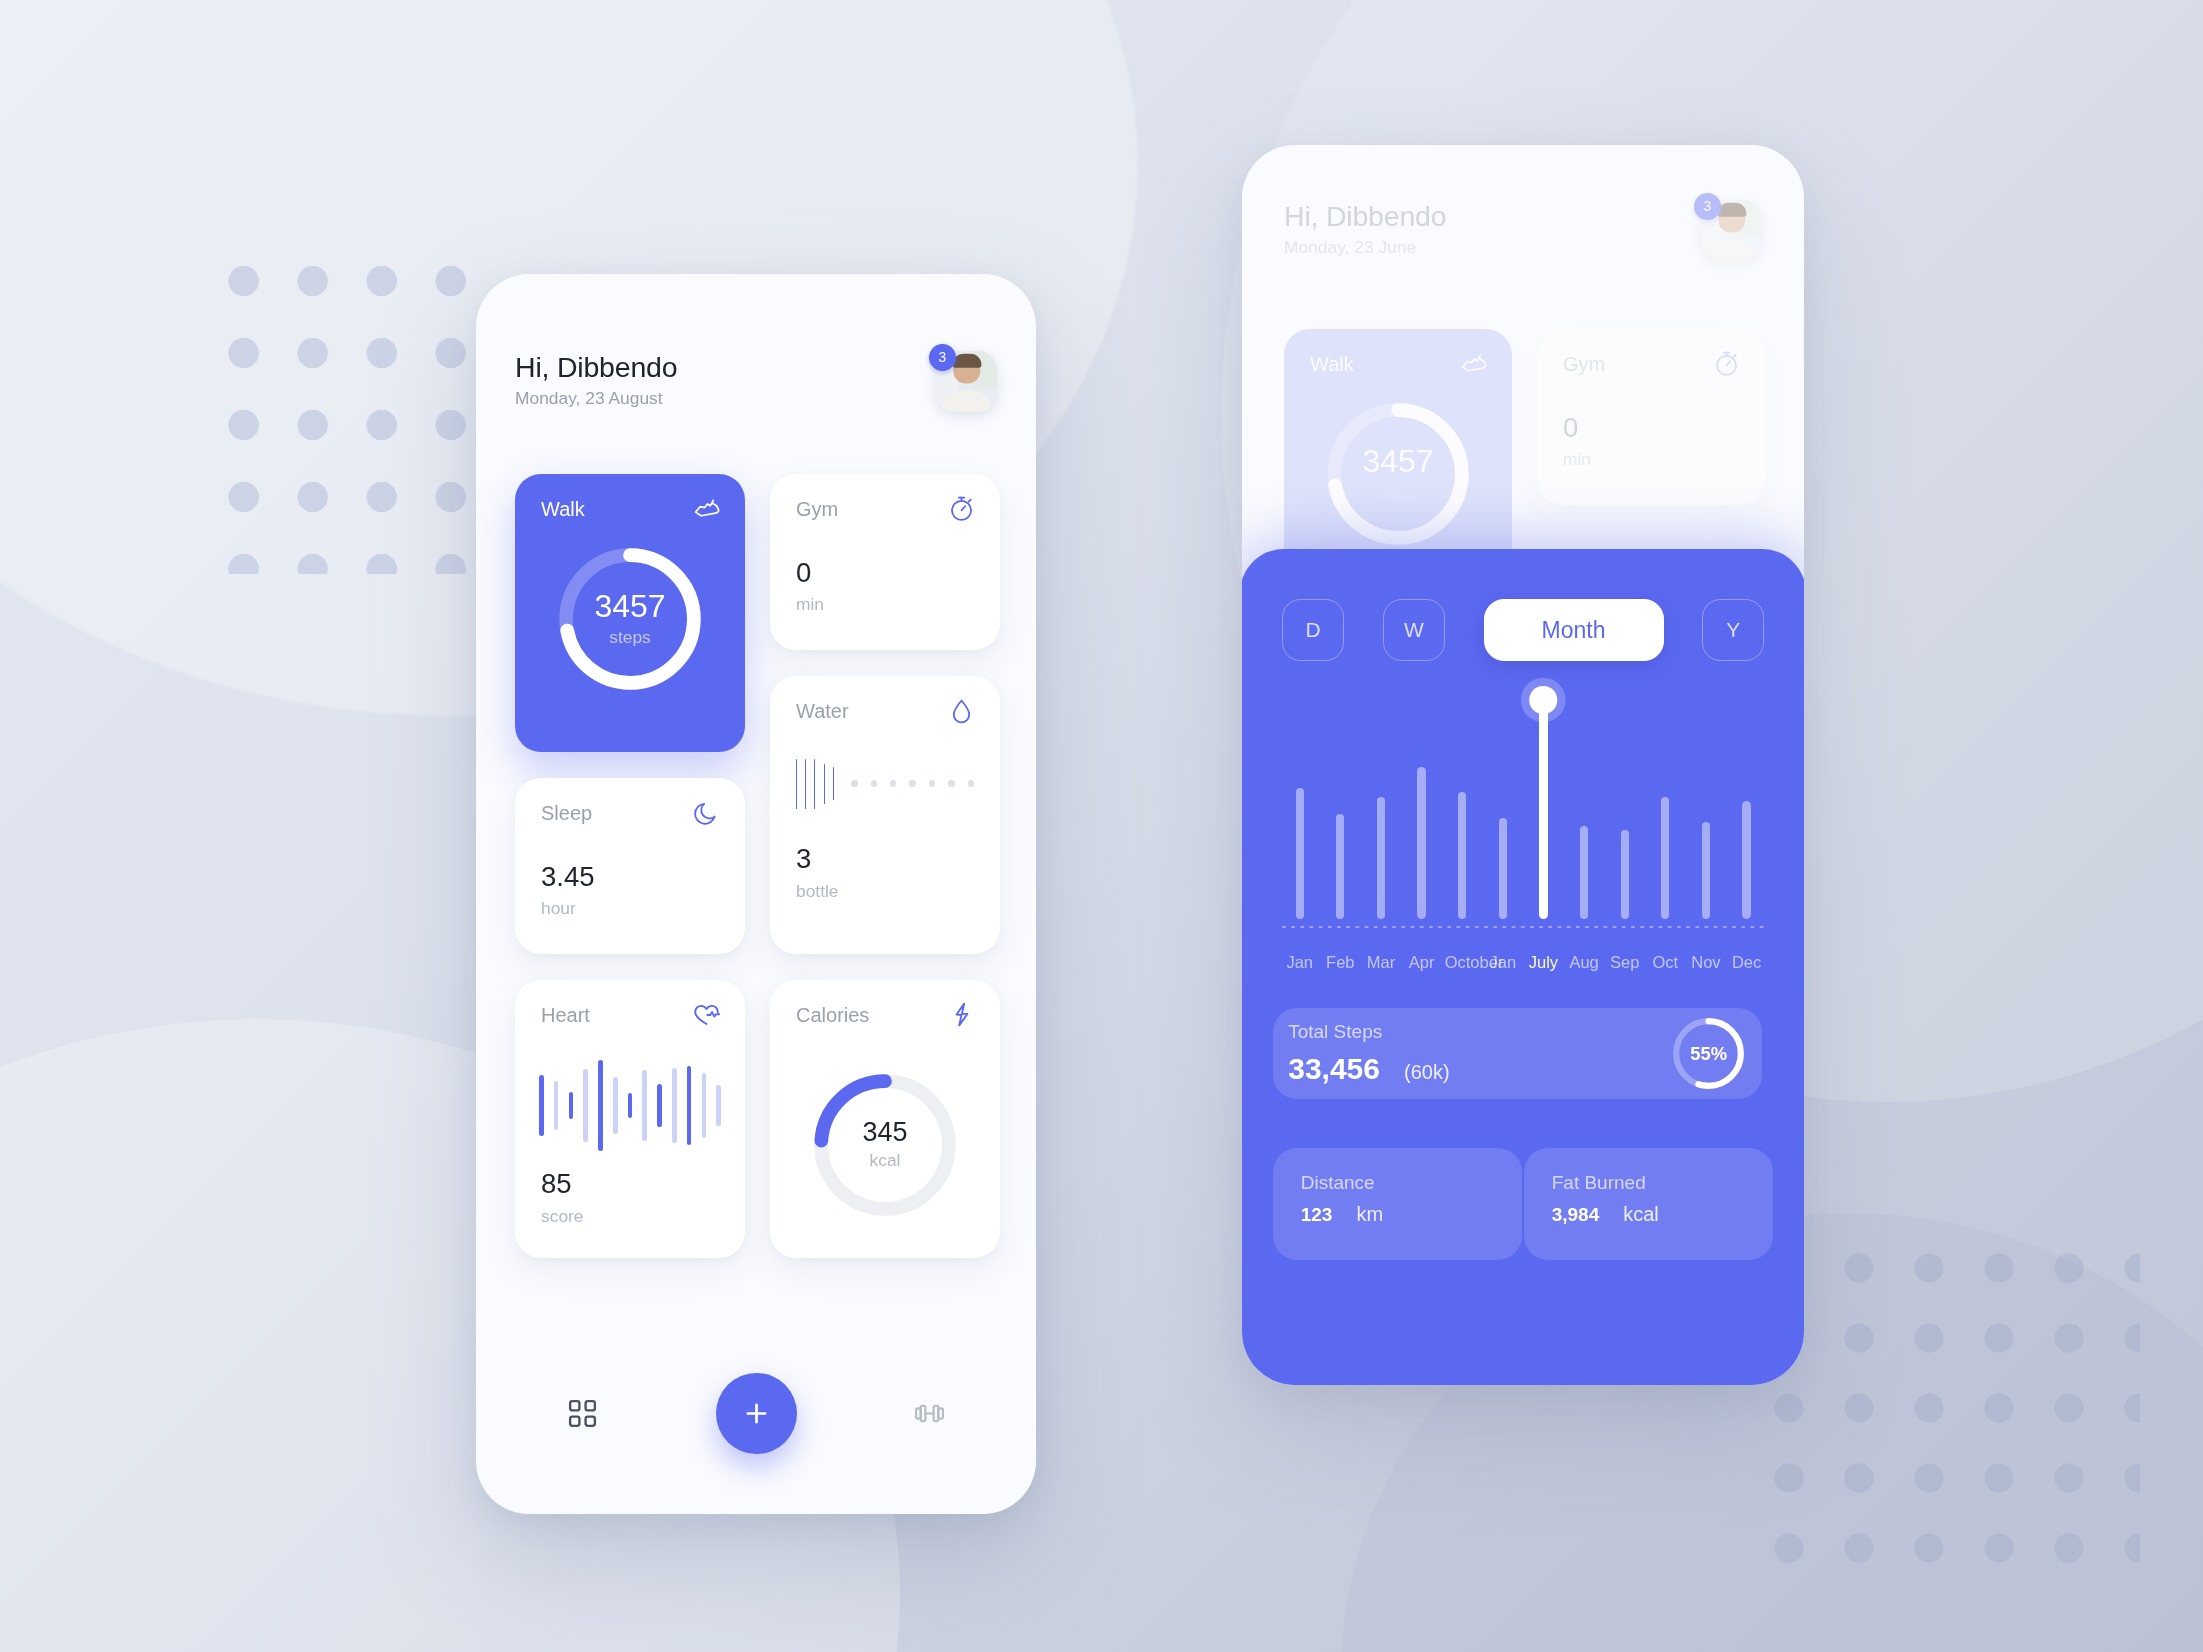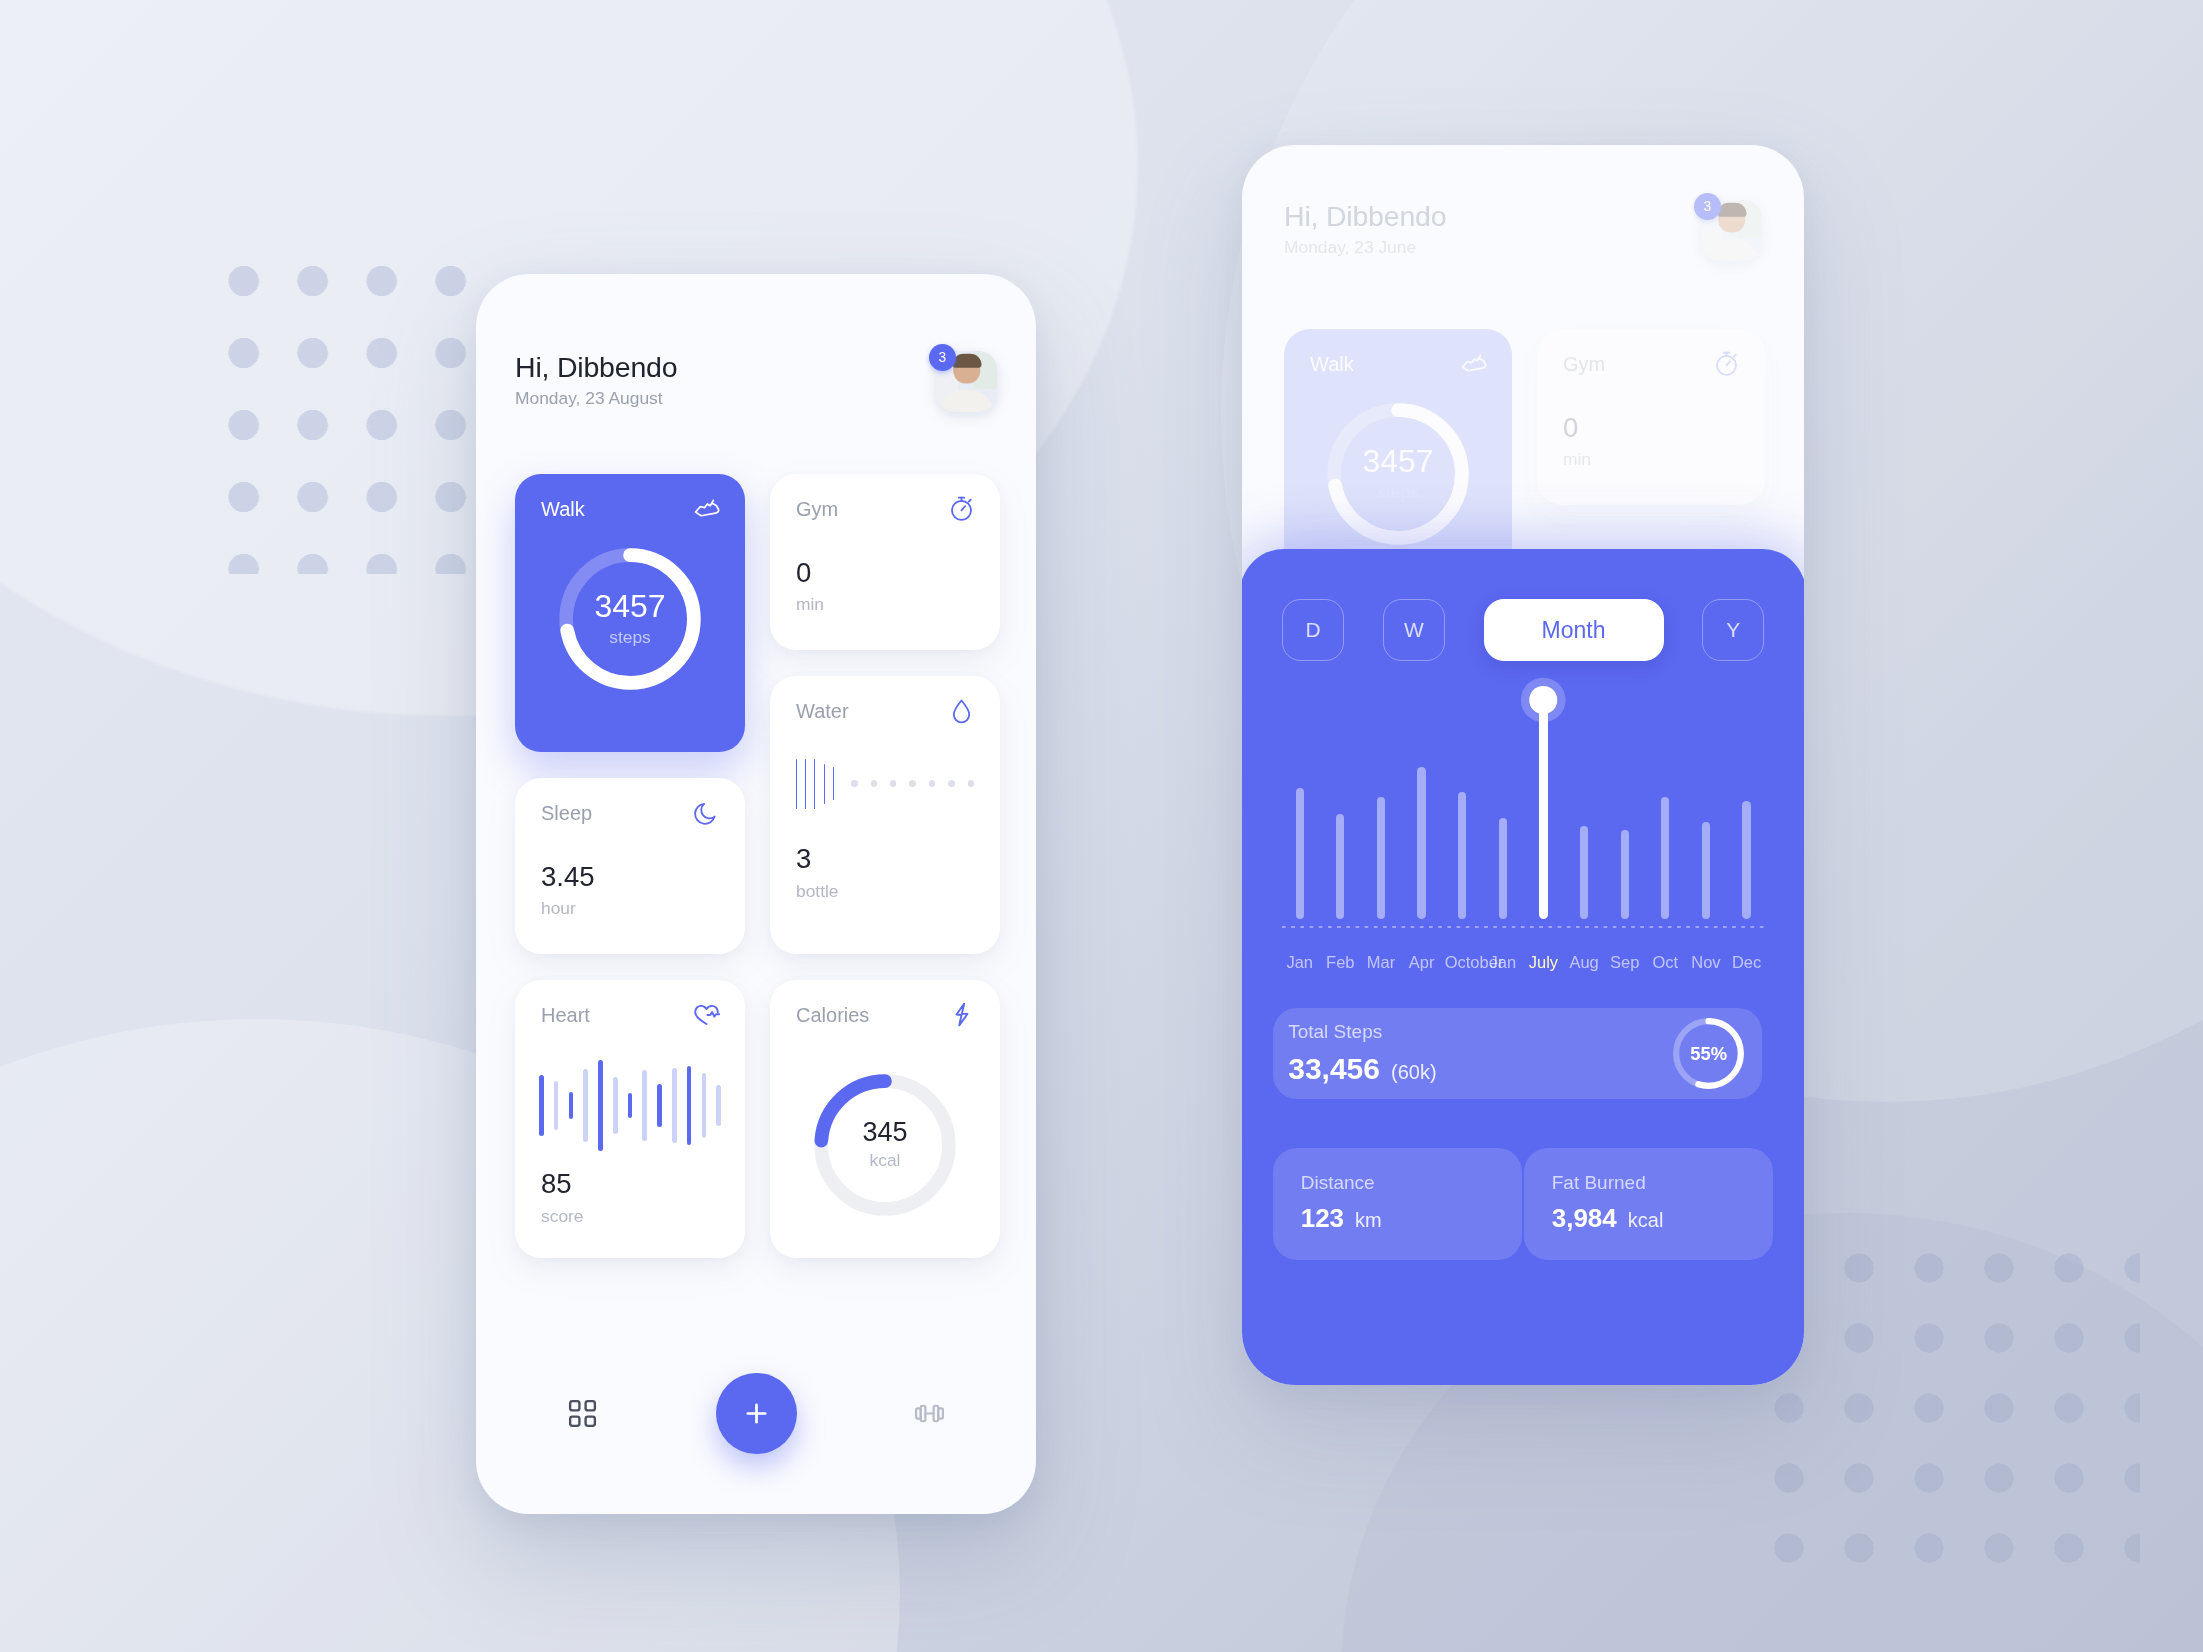--- a/index.html
+++ b/index.html
@@ -424,21 +424,21 @@
   .stat-total {
     position: absolute;
     left: 33px; right: 44px; top: 459px;
     height: 91px;
     border-radius: 24px;
     background: rgba(255,255,255,0.14);
     display: flex; align-items: center; justify-content: space-between;
     padding: 0 15px;
   }
   .stat-label { font-size: 19px; color: rgba(255,255,255,0.70); }
-  .stat-row { display: flex; align-items: baseline; gap: 11px; margin-top: 9.2px; }
+  .stat-row { display: flex; align-items: baseline; gap: 24px; margin-top: 9.2px; }
   .stat-big { font-size: 30px; color: #ffffff; font-weight: 700; }
   .stat-sub { font-size: 20px; color: rgba(255,255,255,0.88); }
   .pct-ring { position: relative; width: 77px; height: 77px; }
   .pct-ring svg { width: 100%; height: 100%; transform: rotate(-90deg); }
   .pct-text {
     position: absolute; left: 50%; top: 50%;
     transform: translate(-50%,-50%);
     font-size: 18.4px; color: #ffffff; font-weight: 700;
   }
 
@@ -446,21 +446,21 @@
     position: absolute;
     left: 33px; right: 33px; top: 599px;
     display: flex; justify-content: space-between;
   }
   .stat-half {
     width: 249px; height: 112px;
     border-radius: 24px;
     background: rgba(255,255,255,0.14);
     padding: 24px 0 0 27.5px;
   }
-  .stat-half .stat-big { font-size: 26px; }
+  .stat-half .stat-big { font-size: 19px; }
 </style>
 </head>
 <body>
 
 <div class="bg-layer">
   <div class="blob-tl"></div>
   <div class="blob-right"></div>
   <div class="blob-bl"></div>
   <div class="blob-br"></div>
   <div class="dots-tl"></div>

